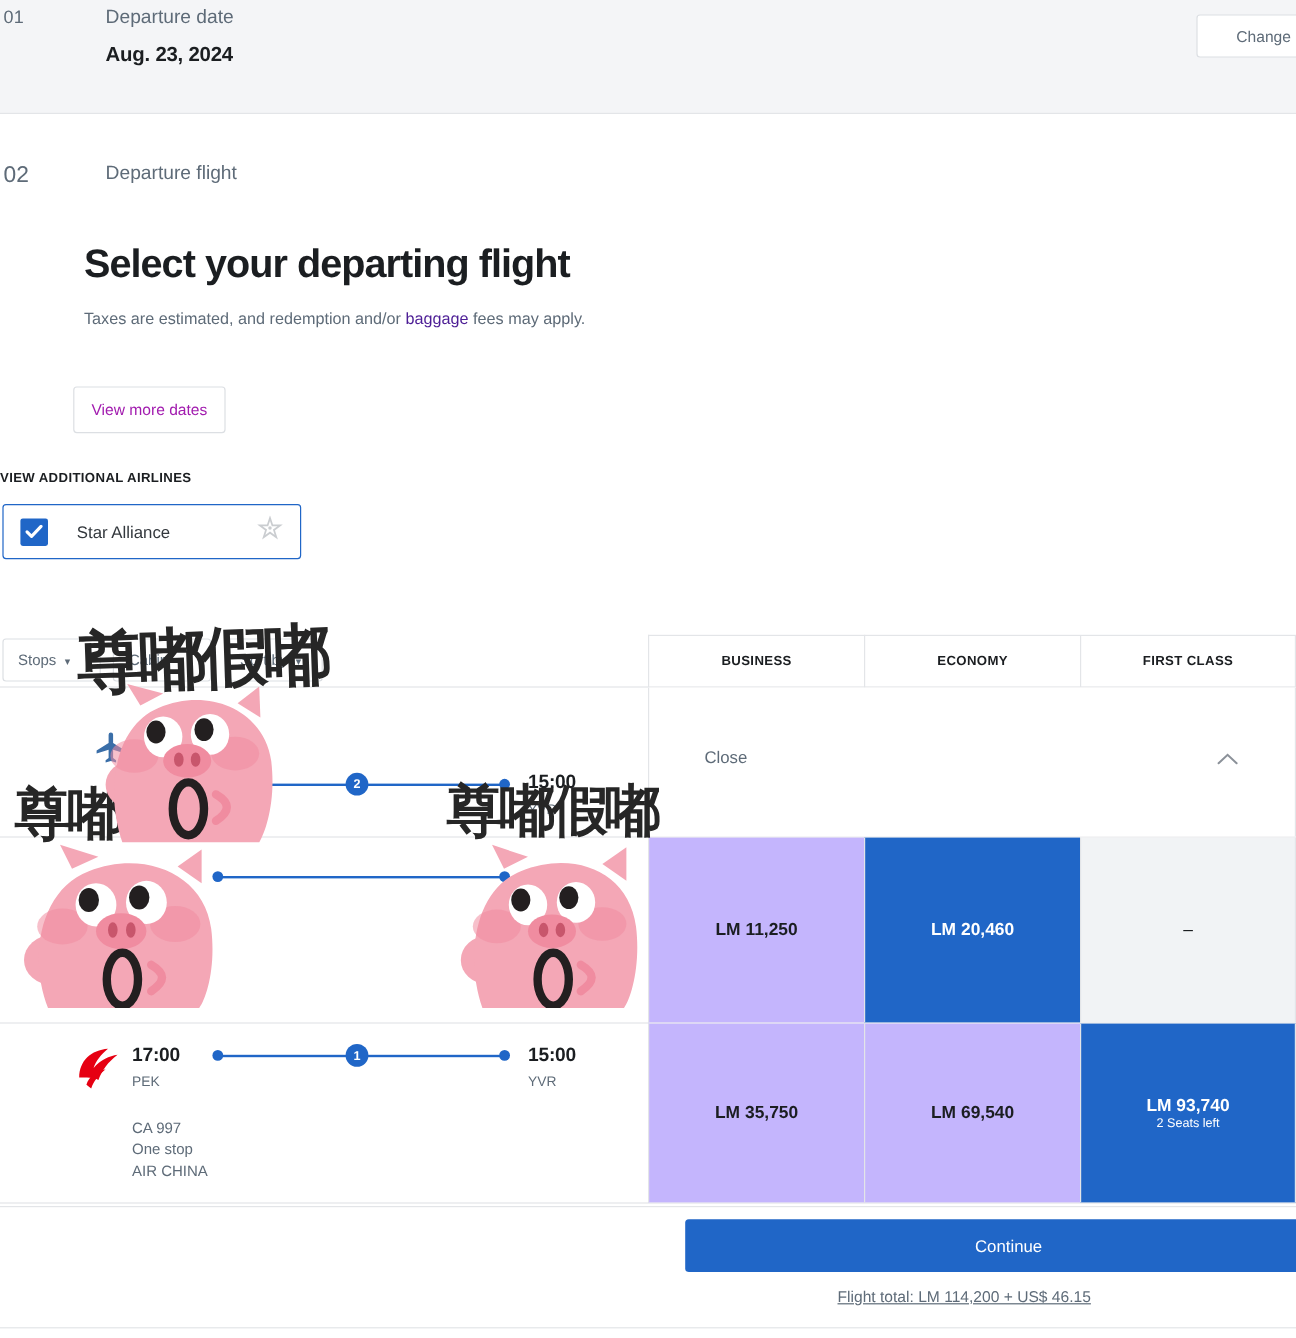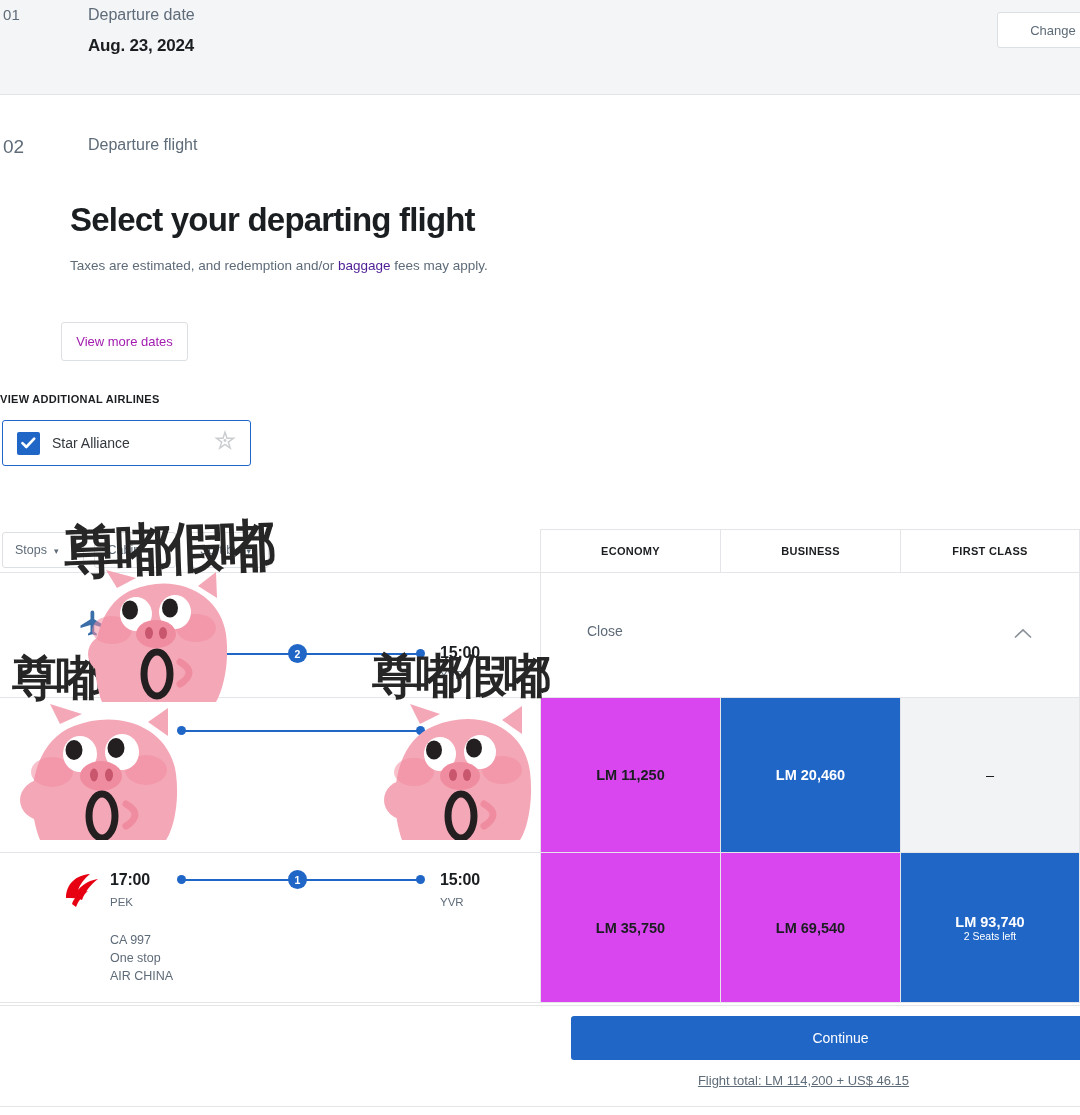--- a/index.html
+++ b/index.html
@@ -75,21 +75,21 @@
     border: 1.5px solid #2066c7; border-radius: 3px;
     background: #fff;
     display: flex; align-items: center; cursor: pointer;
   }
   .chk {
     margin-left: 14px; width: 23px; height: 23px;
     background: #2066c7; border-radius: 2px;
     display: flex; align-items: center; justify-content: center;
   }
   .chk svg { display: block; }
-  .alliance-name { margin-left: 12px; font-size: 14px; color: #33383d; }
+  .alliance-name { margin-left: 24px; font-size: 14px; color: #33383d; }
   .alliance-logo {
     position: absolute; right: 14px; top: 50%; transform: translateY(-50%);
     opacity: .45;
   }
 
   
   .filter-row { position: absolute; left: 2px; top: 532px; }
   .filter-btn {
     display: inline-block; vertical-align: top;
     height: 36px; min-width: 82px; padding: 0 12px;
@@ -117,21 +117,21 @@
   .th:last-child { border-right: 1px solid #e3e5e8; }
 
   .trow { display: flex; border-bottom: 1px solid #e3e5e8; }
   .flight-cell { width: 540px; position: relative; }
   .fare-cell {
     width: 180px;
     border-left: 1px solid #e3e5e8;
     display: flex; flex-direction: column;
     align-items: center; justify-content: center;
     font-size: 14.5px; font-weight: bold; color: #1b1e21;
-    background: #d946ef; cursor: pointer;
+    background: #c4b5fd; cursor: pointer;
   }
   .fare-cell:last-child { border-right: 1px solid #e3e5e8; }
   .fare-cell.selected { background: #2066c7; color: #ffffff; }
   .fare-cell.unavailable { background: #f1f3f5; color: #1b1e21; font-weight: normal; }
   .seats-left { font-size: 10.5px; font-weight: normal; margin-top: 0; }
 
   
   .row1 { height: 125px; }
   .close-cell {
     width: 540px; border-left: 1px solid #e3e5e8; border-right: 1px solid #e3e5e8;
@@ -243,22 +243,22 @@
     </span>
     <span class="filter-btn">
       <span>Sort by</span><span class="caret">▾</span>
     </span>
   </div>
 
   <div class="table">
 
     <div class="thead">
       <div class="th-spacer"></div>
+      <div class="th">BUSINESS</div>
       <div class="th">ECONOMY</div>
-      <div class="th">BUSINESS</div>
       <div class="th">FIRST CLASS</div>
     </div>
 
     <div class="trow row1">
       <div class="flight-cell">
         <span class="airline-logo" style="left:78px; top:35px;">
           <svg width="30" height="30" viewBox="0 0 24 24">
             <path d="M21 16v-2l-8-5V3.5a1.5 1.5 0 0 0-3 0V9l-8 5v2l8-2.5V19l-2 1.5V22l3.5-1 3.5 1v-1.5L13 19v-5.5z" fill="#3a6ea8"></path>
           </svg>
         </span>

